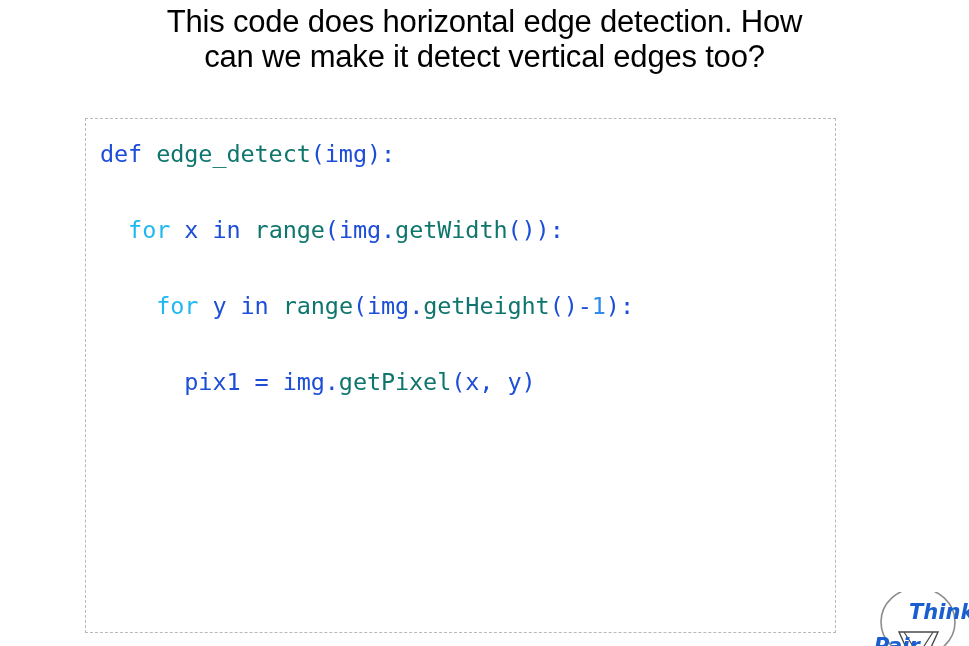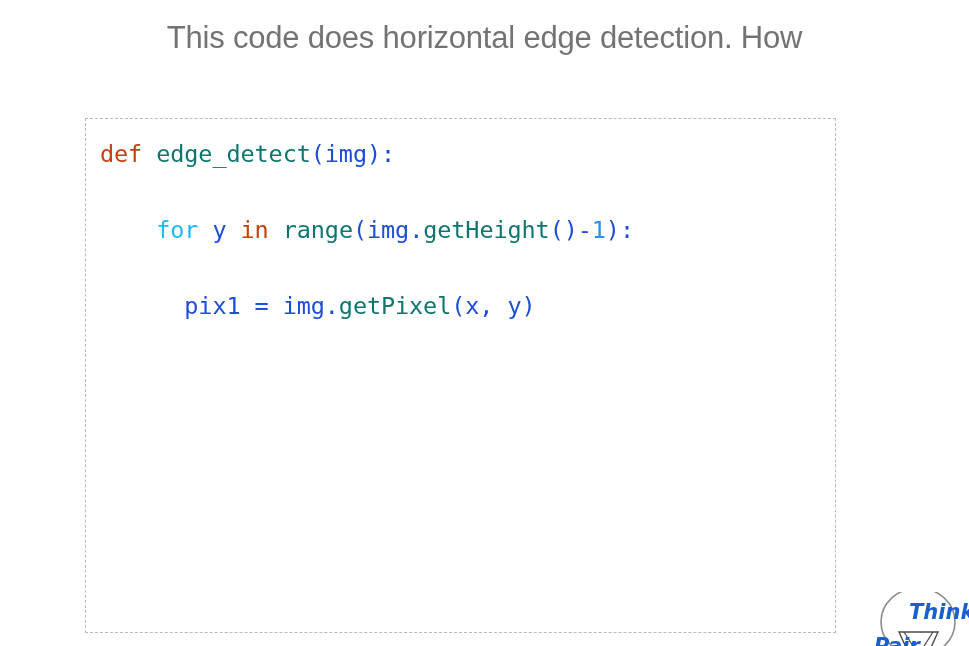--- a/index.html
+++ b/index.html
@@ -15,27 +15,27 @@
     font-family: "Liberation Sans", sans-serif;
   }
 
   
   #slide-title {
     position: absolute;
     left: 0;
     top: 0;
     width: 969px;
     text-align: center;
-    color: #737373;
+    color: #000000;
     font-family: "Liberation Sans", sans-serif;
     font-size: 31px;
     line-height: 35px;
     font-weight: 400;
     letter-spacing: -0.2px;
-    padding-top: 20px;
+    padding-top: 4px;
     box-sizing: border-box;
   }
   #slide-title .title-line {
     display: block;
     white-space: pre;
   }
 
   
   #code-box {
     position: absolute;
@@ -55,21 +55,21 @@
     font-size: 23.5px;
     line-height: 38px;
     white-space: pre;
     color: #101010;
     letter-spacing: -0.1px;
   }
   .code-line { display: block; min-height: 38px; }
   .tok { white-space: pre; }
 
   
-  .t-kw      { color: #c2410c; }        
+  .t-kw      { color: #1d4ed8; }        
   .t-ctrl    { color: #1fb8ef; }        
   .t-fn      { color: #0f766e; }        
   .t-plain   { color: #1d4ed8; }        
   .t-num     { color: #2e8dea; }
 
   
   #tps-logo {
     position: absolute;
     left: 856px;
     top: 592px;
@@ -77,24 +77,26 @@
     height: 64px;
     overflow: hidden;
   }
   #tps-logo svg { display: block; }
 </style>
 </head>
 <body>
 
 <div id="slide-title">
   <span class="title-line">This code does horizontal edge detection. How</span>
+  <span class="title-line">can we make it detect vertical edges too?</span>
 </div>
 
 <div id="code-box">
   <pre id="code-listing"><span class="code-line"><span class="tok t-kw">def </span><span class="tok t-fn">edge_detect</span><span class="tok t-plain">(img):</span></span>
+<span class="code-line"><span class="tok t-plain">  </span><span class="tok t-ctrl">for</span><span class="tok t-plain"> x </span><span class="tok t-kw">in</span><span class="tok t-plain"> </span><span class="tok t-fn">range</span><span class="tok t-plain">(img.</span><span class="tok t-fn">getWidth</span><span class="tok t-plain">()):</span></span>
 <span class="code-line"><span class="tok t-plain">    </span><span class="tok t-ctrl">for</span><span class="tok t-plain"> y </span><span class="tok t-kw">in</span><span class="tok t-plain"> </span><span class="tok t-fn">range</span><span class="tok t-plain">(img.</span><span class="tok t-fn">getHeight</span><span class="tok t-plain">()-</span><span class="tok t-num">1</span><span class="tok t-plain">):</span></span>
 <span class="code-line"><span class="tok t-plain">      pix1 = img.</span><span class="tok t-fn">getPixel</span><span class="tok t-plain">(x, y)</span></span>
 <span class="code-line">&nbsp;</span>
 
 
 
 
 
 </pre>
 </div>

